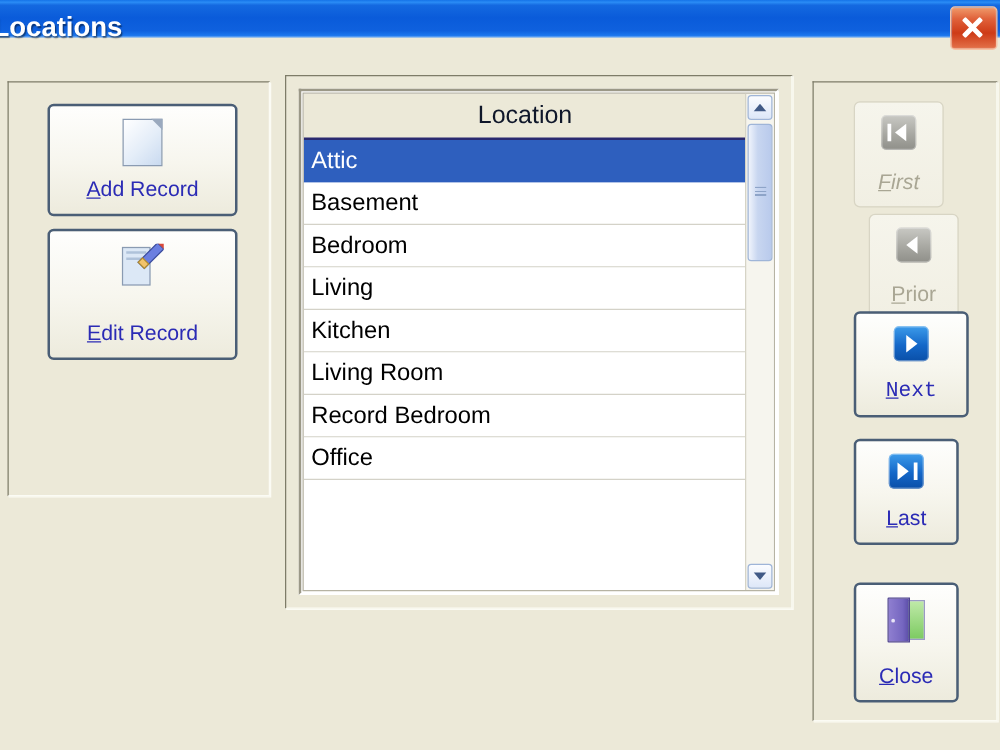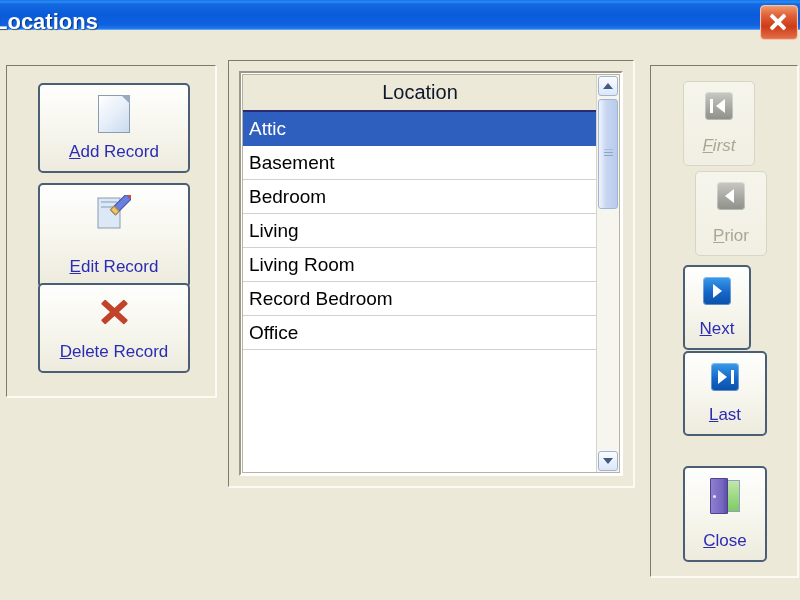--- a/index.html
+++ b/index.html
@@ -133,21 +133,21 @@
     top: 10px;
   }
 
   .b-add    { left: 31px;  top: 17px;  width: 152px; height: 90px; }
   .b-edit   { left: 31px;  top: 117px; width: 152px; height: 105px; }
   .b-delete { left: 31px;  top: 217px; width: 152px; height: 90px; }
 
   
   .b-first { left: 32px; top: 15px;  width: 72px; height: 85px; font-style: italic; }
   .b-prior { left: 44px; top: 105px; width: 72px; height: 85px; }
-  .b-next  { left: 32px; top: 199px; width: 68px; height: 85px; }
+  .b-next  { left: 32px; top: 183px; width: 92px; height: 85px; font-family: Liberation Mono, monospace; }
   .b-last  { left: 32px; top: 285px; width: 84px; height: 85px; }
   .b-close { left: 32px; top: 400px; width: 84px; height: 96px; }
 
   
   .icon-page {
     width: 30px; height: 36px;
     background: linear-gradient(135deg, #FFFFFF 0%, #E4EDF8 55%, #C9DAF0 100%);
     border: 1px solid #8A9BB2;
     position: relative;
   }
@@ -374,40 +374,35 @@
             <g transform="rotate(-45 22 12)">
               <rect x="14" y="8" width="22" height="7" fill="#6B7FE0" stroke="#3D4E9E"></rect>
               <rect x="14" y="8" width="5" height="7" fill="#F2C36B" stroke="#B08B32"></rect>
               <polygon points="36,8 42,11.5 36,15" fill="#D8493A"></polygon>
             </g>
           </svg>
         </div>
         <div class="btn-label"><u>E</u><span>dit Record</span></div>
       </div>
 
-      <div class="btn b-delete">
-        <div class="btn-icon">
-          <div class="icon-x"></div>
-        </div>
-        <div class="btn-label"><u>D</u><span>elete Record</span></div>
-      </div>
 
     </div>
 
     <div class="panel panel-center">
       <div class="list-frame">
         <div class="list-inner">
 
           <div class="list-header">Location</div>
 
           <div class="rows">
             <div class="row selected">Attic</div>
             <div class="row">Basement</div>
             <div class="row">Bedroom</div>
             <div class="row">Living</div>
+            <div class="row">Kitchen</div>
             <div class="row">Living Room</div>
             <div class="row">Record Bedroom</div>
             <div class="row">Office</div>
           </div>
 
           <div class="sb">
             <div class="sb-btn sb-up">
                 <span class="chev"></span>
               </div>
             <div class="sb-thumb">

